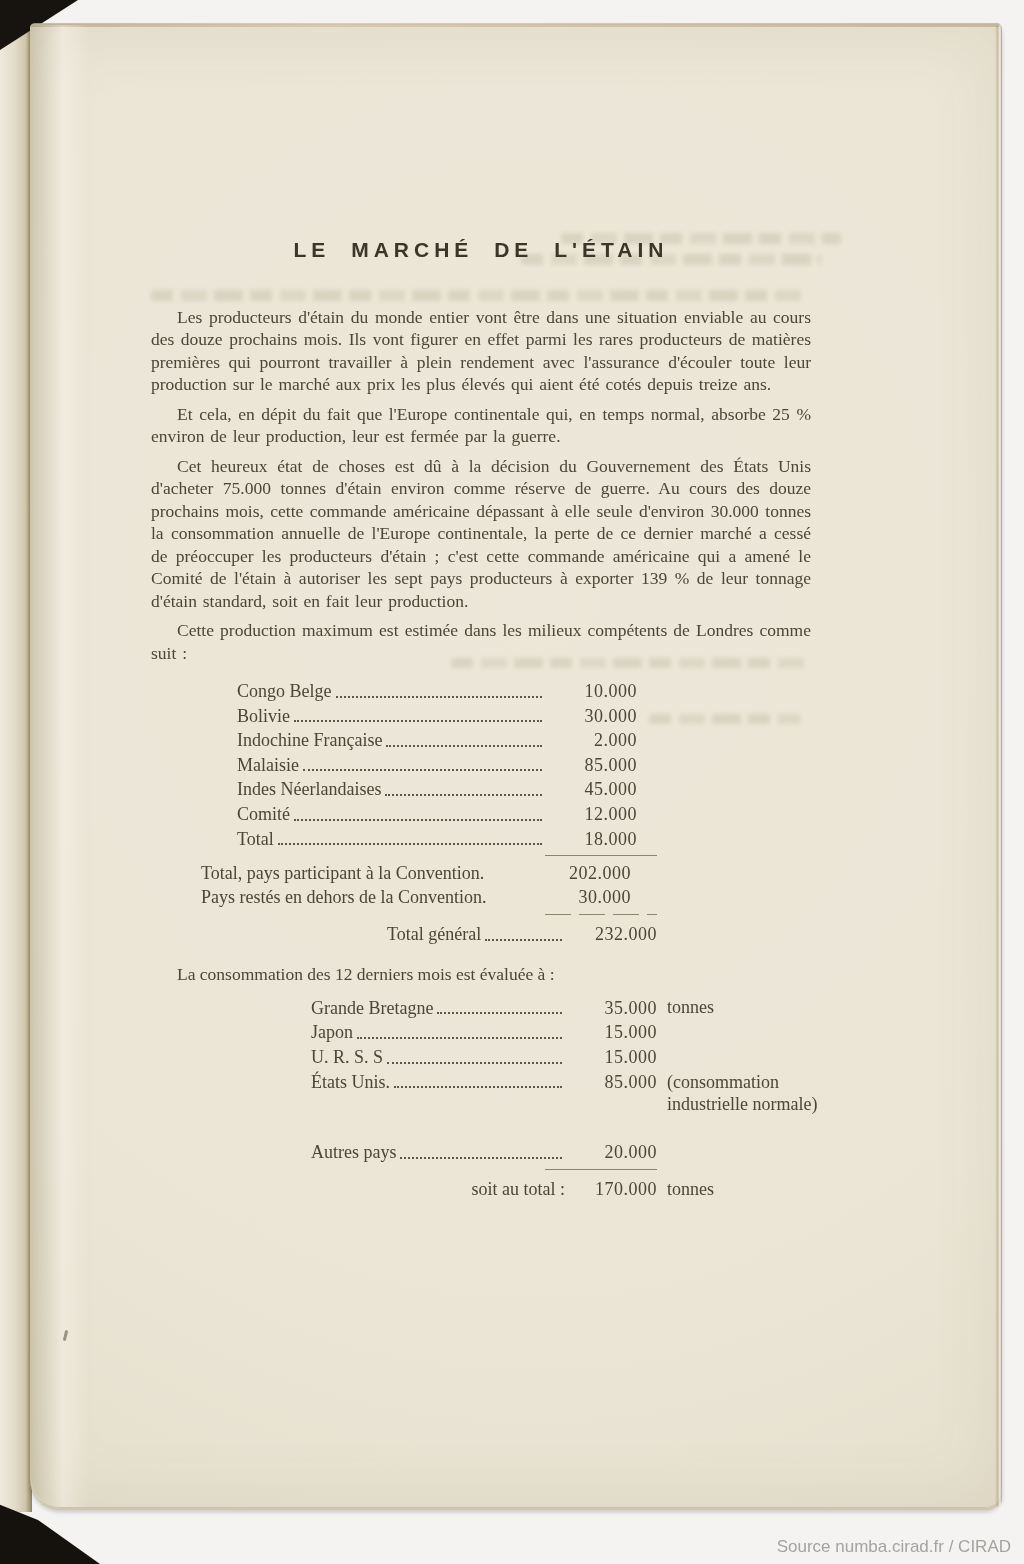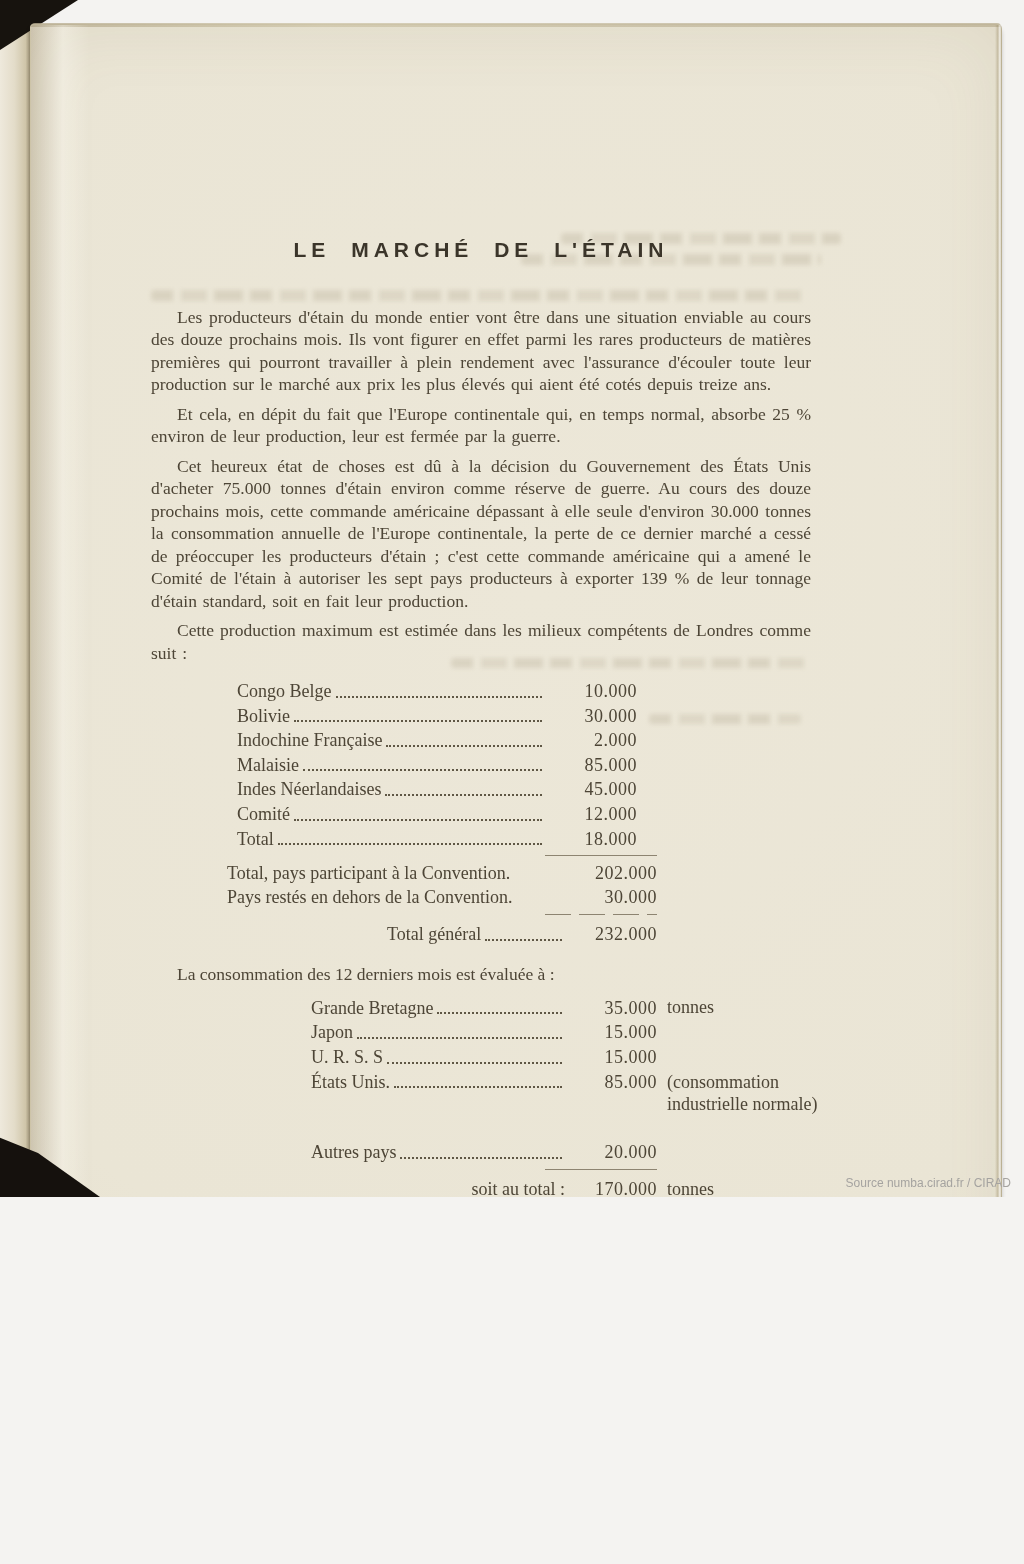--- a/index.html
+++ b/index.html
@@ -1,18 +1,18 @@
 <!DOCTYPE html>
 <html><head>
 <meta charset="utf-8">
 <style>
   * { margin:0; padding:0; box-sizing:border-box; }
   html,body { background:#f4f3f1; }
   .screen {
-    position:relative; width:1024px; height:1197px; overflow:hidden;
+    position:relative; width:1024px; height:1564px; overflow:hidden;
     background:#f4f3f1;
     font-family:"Liberation Serif", serif;
   }
   
   .gutter {
     position:absolute; left:0; top:16px; width:32px; height:1496px;
     background:linear-gradient(90deg,#eee9dc 0%,#e3dcc9 45%,#cfc5a9 80%,#9a8f72 96%,#8a7f63 100%);
   }
   .binding-top {
     position:absolute; left:0; top:0; width:78px; height:50px; background:#17130e;
@@ -82,37 +82,37 @@
   .hrule { position:absolute; top:30px; width:38px; height:1px; background:#9a917c; }
   .hrule.r1 { left:252px; } .hrule.r2 { left:468px; }
   .rows { margin-top:3px; }
   .trow { display:flex; align-items:flex-end; height:24.6px; font-size:18px; }
   .trow-in { margin-left:86px; width:400px; display:flex; align-items:flex-end; flex:0 0 auto; width:400px; }
   .tlabel { white-space:nowrap; }
   .leader { flex:1 1 auto; border-bottom:2px dotted #5f5745; margin:0 3px 5px 4px; }
   .tvalue { width:92px; text-align:right; letter-spacing:.5px; white-space:nowrap; }
   .num-rule { width:112px; height:1px; background:#8d8471; margin:5px 0 4px 394px; }
   .num-rule.dashed { background:repeating-linear-gradient(90deg,#8d8471 0 26px, rgba(0,0,0,0) 26px 34px); }
-  .srow { display:flex; justify-content:space-between; align-items:flex-end; margin-left:76px; width:430px; height:24.4px; font-size:18px; }
+  .srow { display:flex; justify-content:space-between; align-items:flex-end; margin-left:50px; width:430px; height:24.4px; font-size:18px; }
   .grand { display:flex; align-items:flex-end; margin-left:236px; width:270px; height:27px; margin-top:3px; font-size:18px; }
   
   .conso { margin-top:17px; }
   .c-intro { text-indent:26px; }
   .crows { margin-top:9px; }
   .crow { position:relative; display:flex; align-items:flex-end; margin-left:160px; width:346px; height:24.7px; font-size:18px; }
   .cnote { position:absolute; left:356px; top:2px; width:165px; line-height:22.5px; white-space:normal; }
   .crow.tall { margin-bottom:46px; }
   .ctotal { position:relative; height:27px; margin-top:8px; font-size:18px; }
   .ctlabel { position:absolute; left:214px; width:200px; text-align:right; white-space:nowrap; }
   .ctvalue { position:absolute; left:414px; width:92px; text-align:right; letter-spacing:.5px; }
   .ctnote  { position:absolute; left:516px; }
   
   .footer {
     position:absolute; right:13px; bottom:7px;
-    font-family:"Liberation Sans", sans-serif; font-size:12px; color:#a5a3a0;
+    font-family:"Liberation Sans", sans-serif; font-size:17px; color:#a5a3a0;
   }
 </style>
 </head>
 <body>
 
 <div class="screen">
 
   <div class="gutter"></div>
   <div class="binding-top"></div>
 

